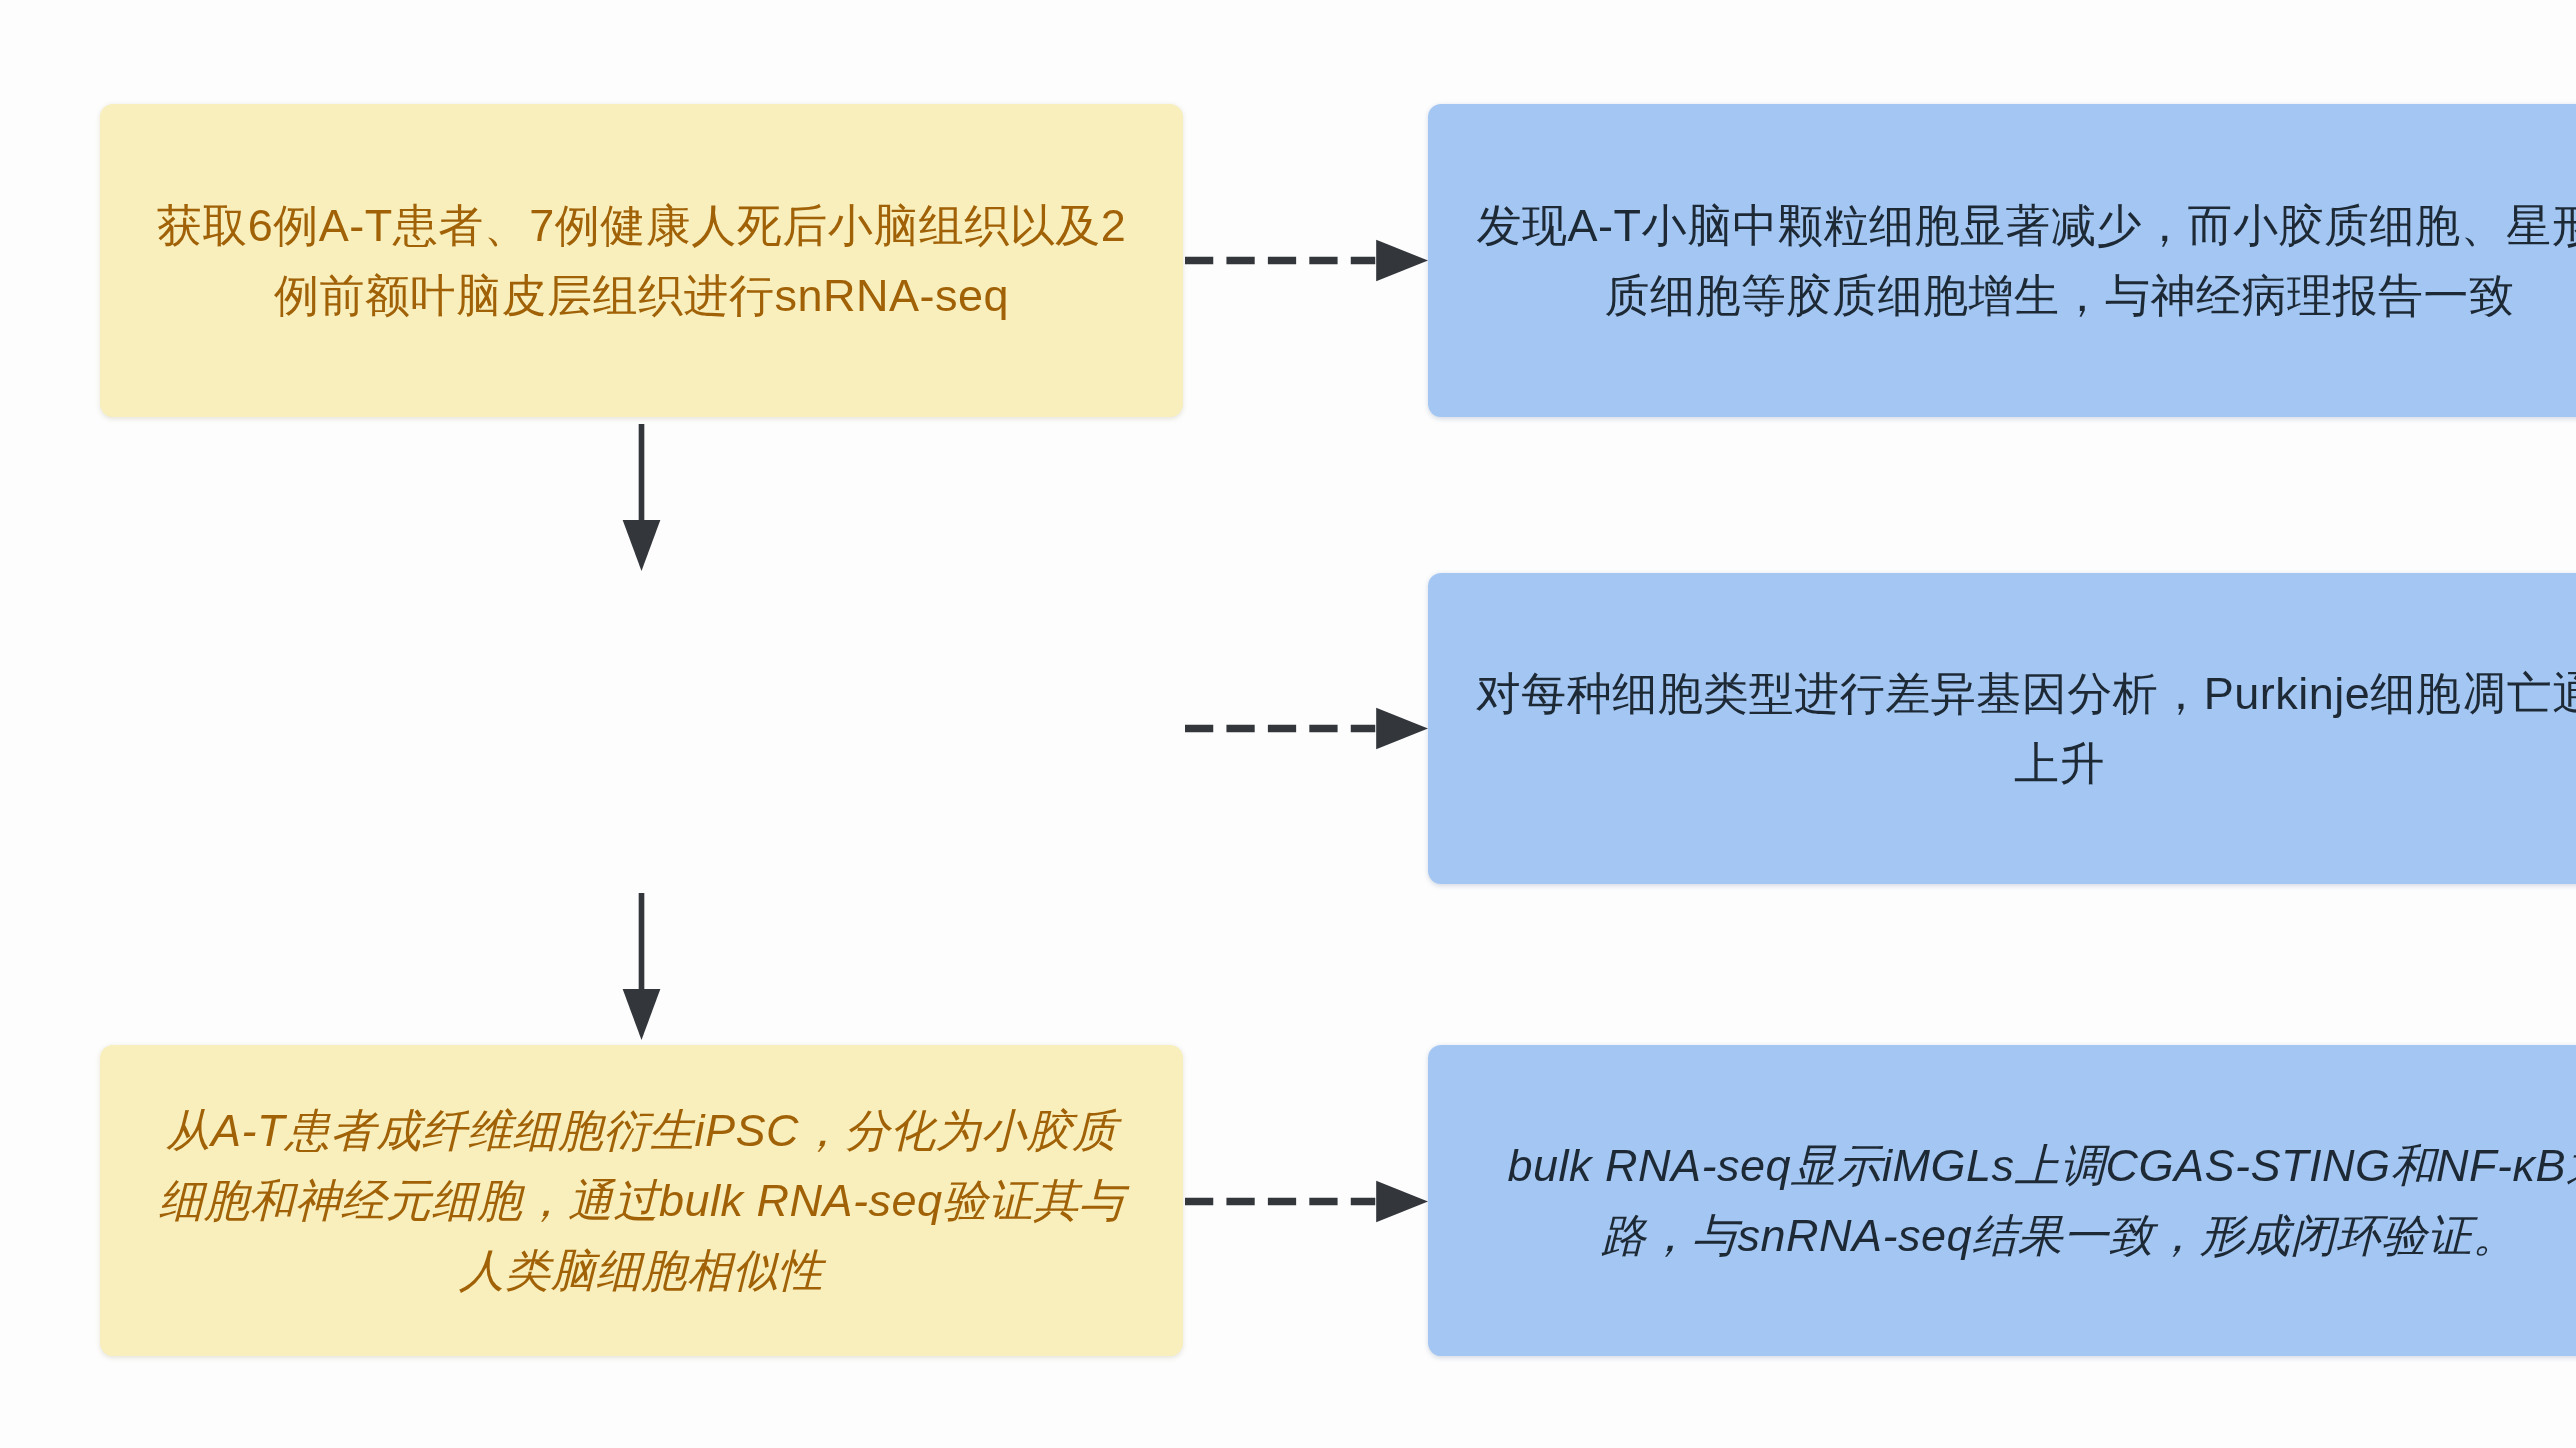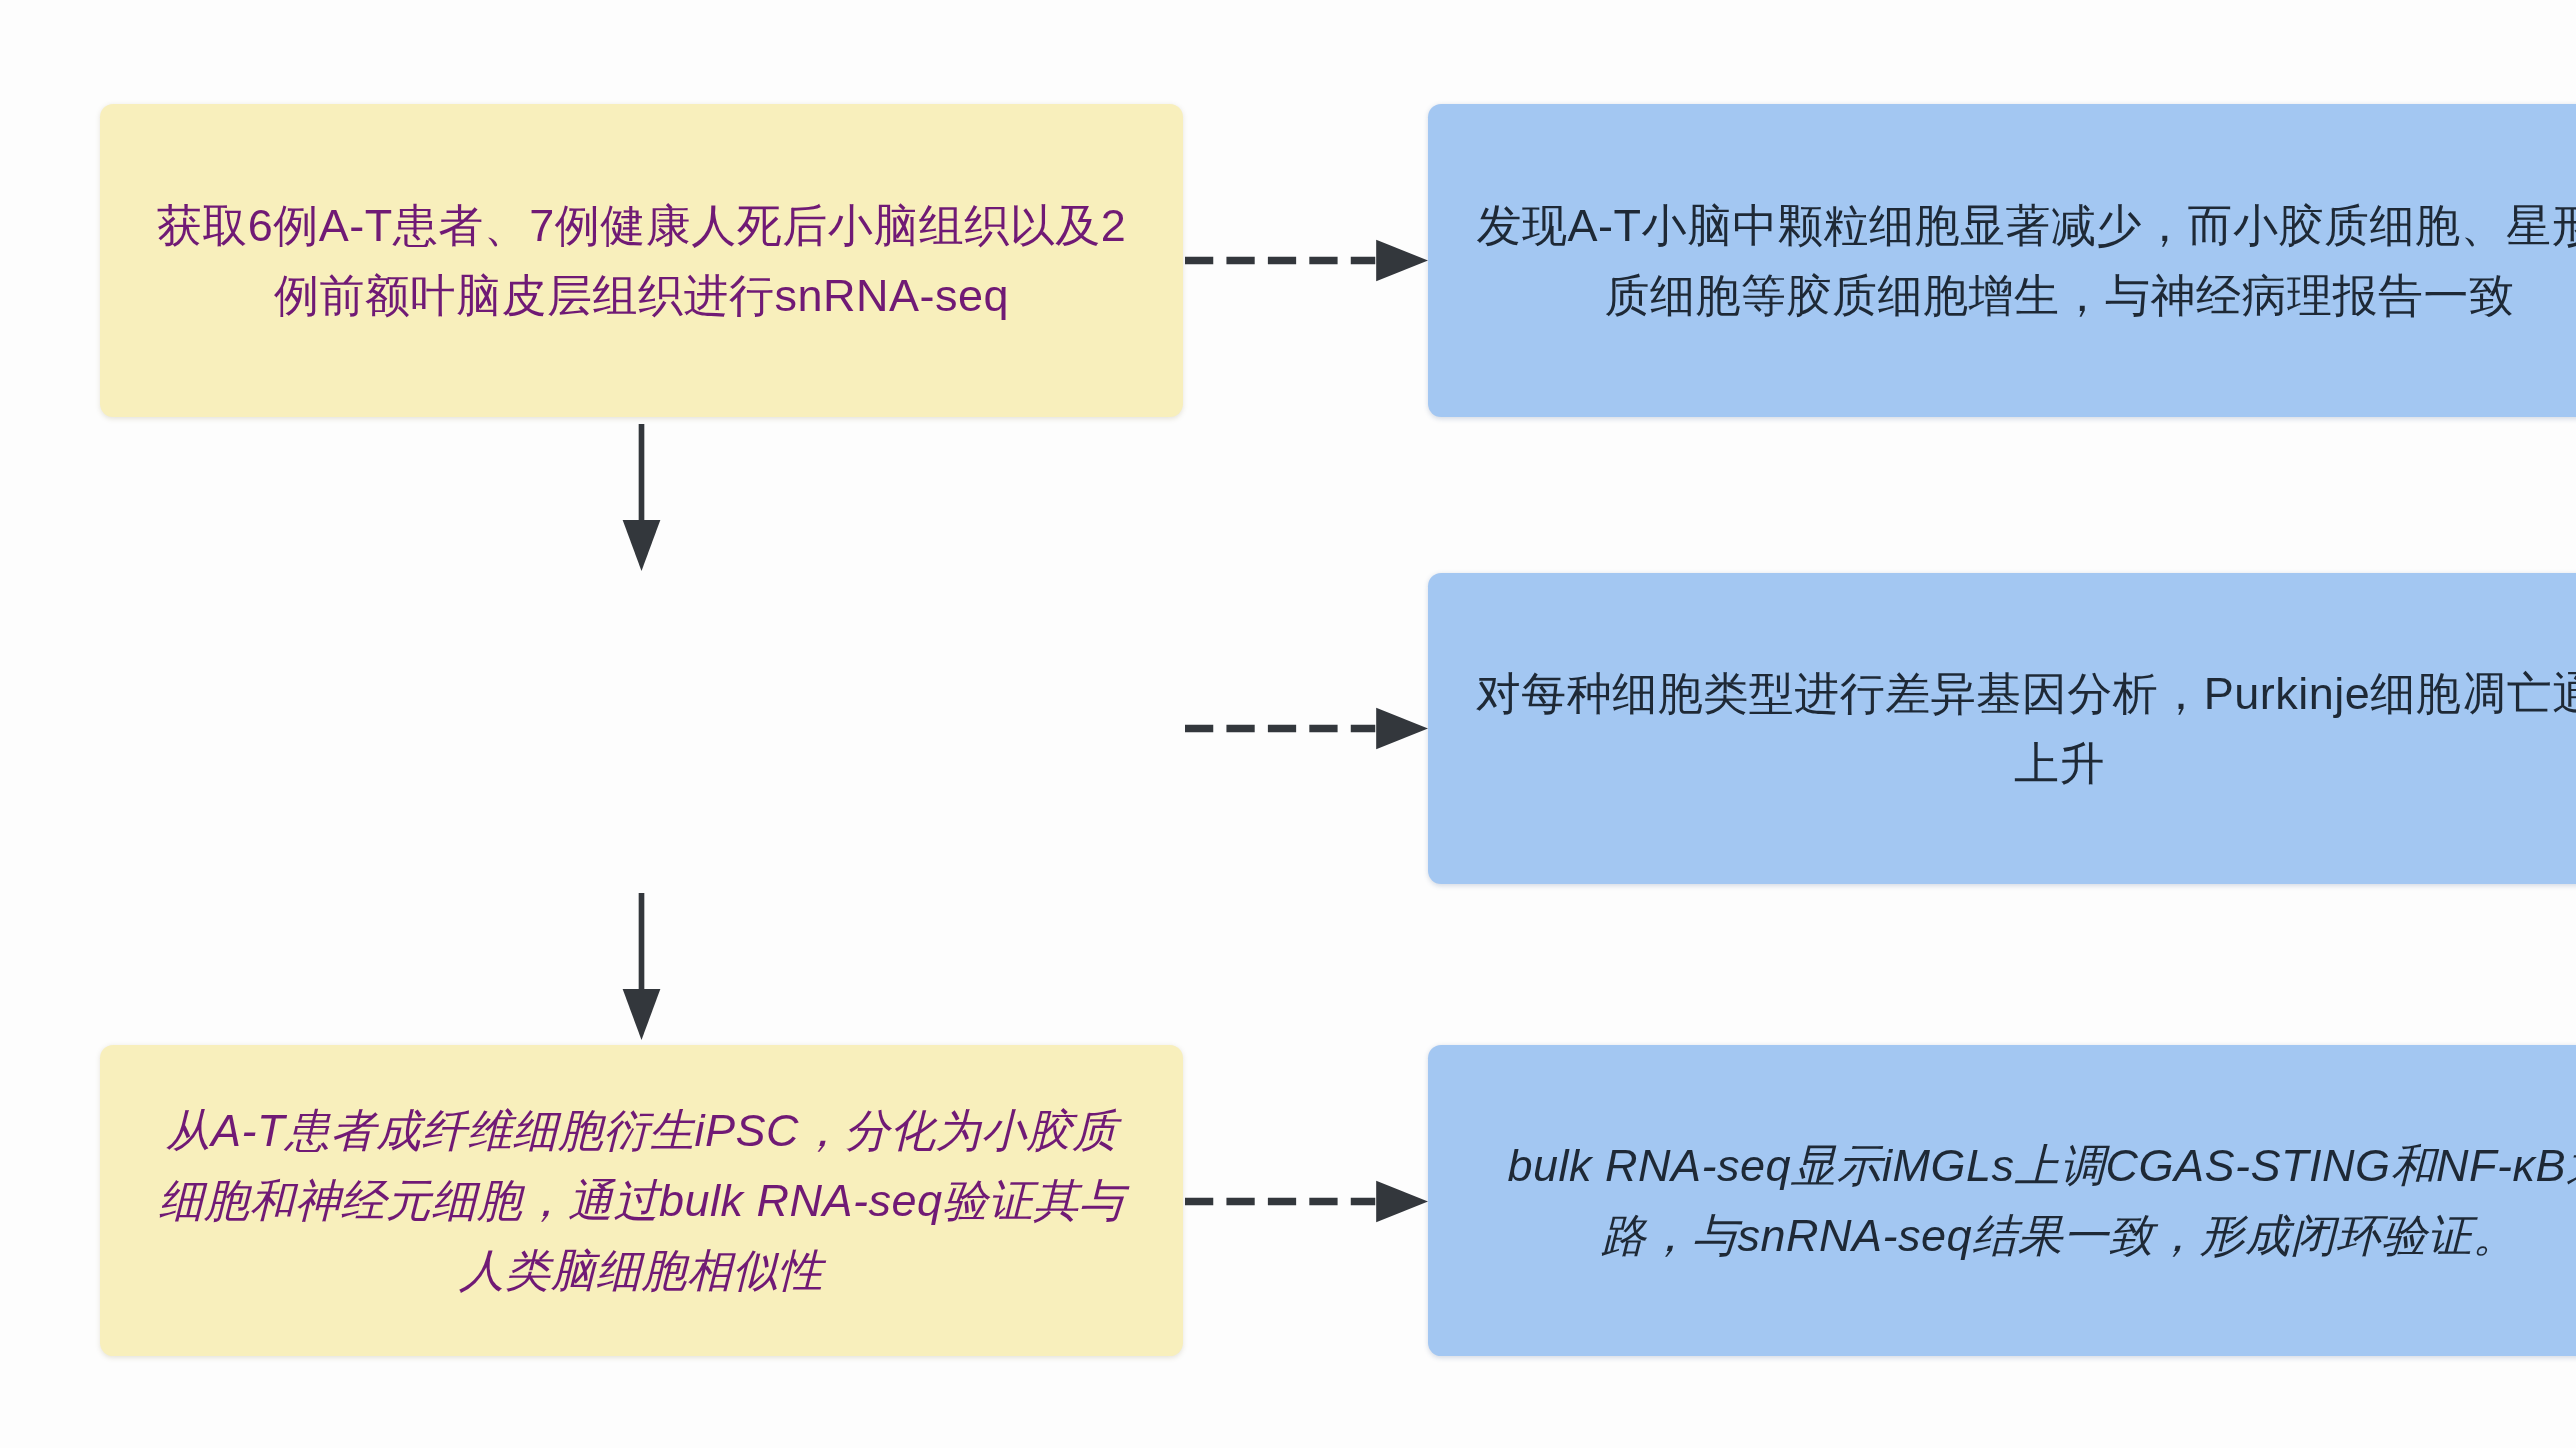--- a/index.html
+++ b/index.html
@@ -25,21 +25,21 @@
     box-sizing: border-box;
     font-size: 45px;
     line-height: 70px;
     font-weight: 500;
     letter-spacing: 0.5px;
   }
   .box.step {
     left: 100px;
     width: 1083px;
     background: #f8efbc;
-    color: #701a75;
+    color: #a16207;
     padding: 0 49px;
     box-shadow: 0 1.9px 5.7px rgba(120,110,60,0.18);
   }
   .box.result {
     left: 1428px;
     width: 1263px;
     background: #a3c7f2;
     color: #1e2936;
     padding: 0 42px;
     box-shadow: 0 1.9px 5.7px rgba(50,80,130,0.20);

